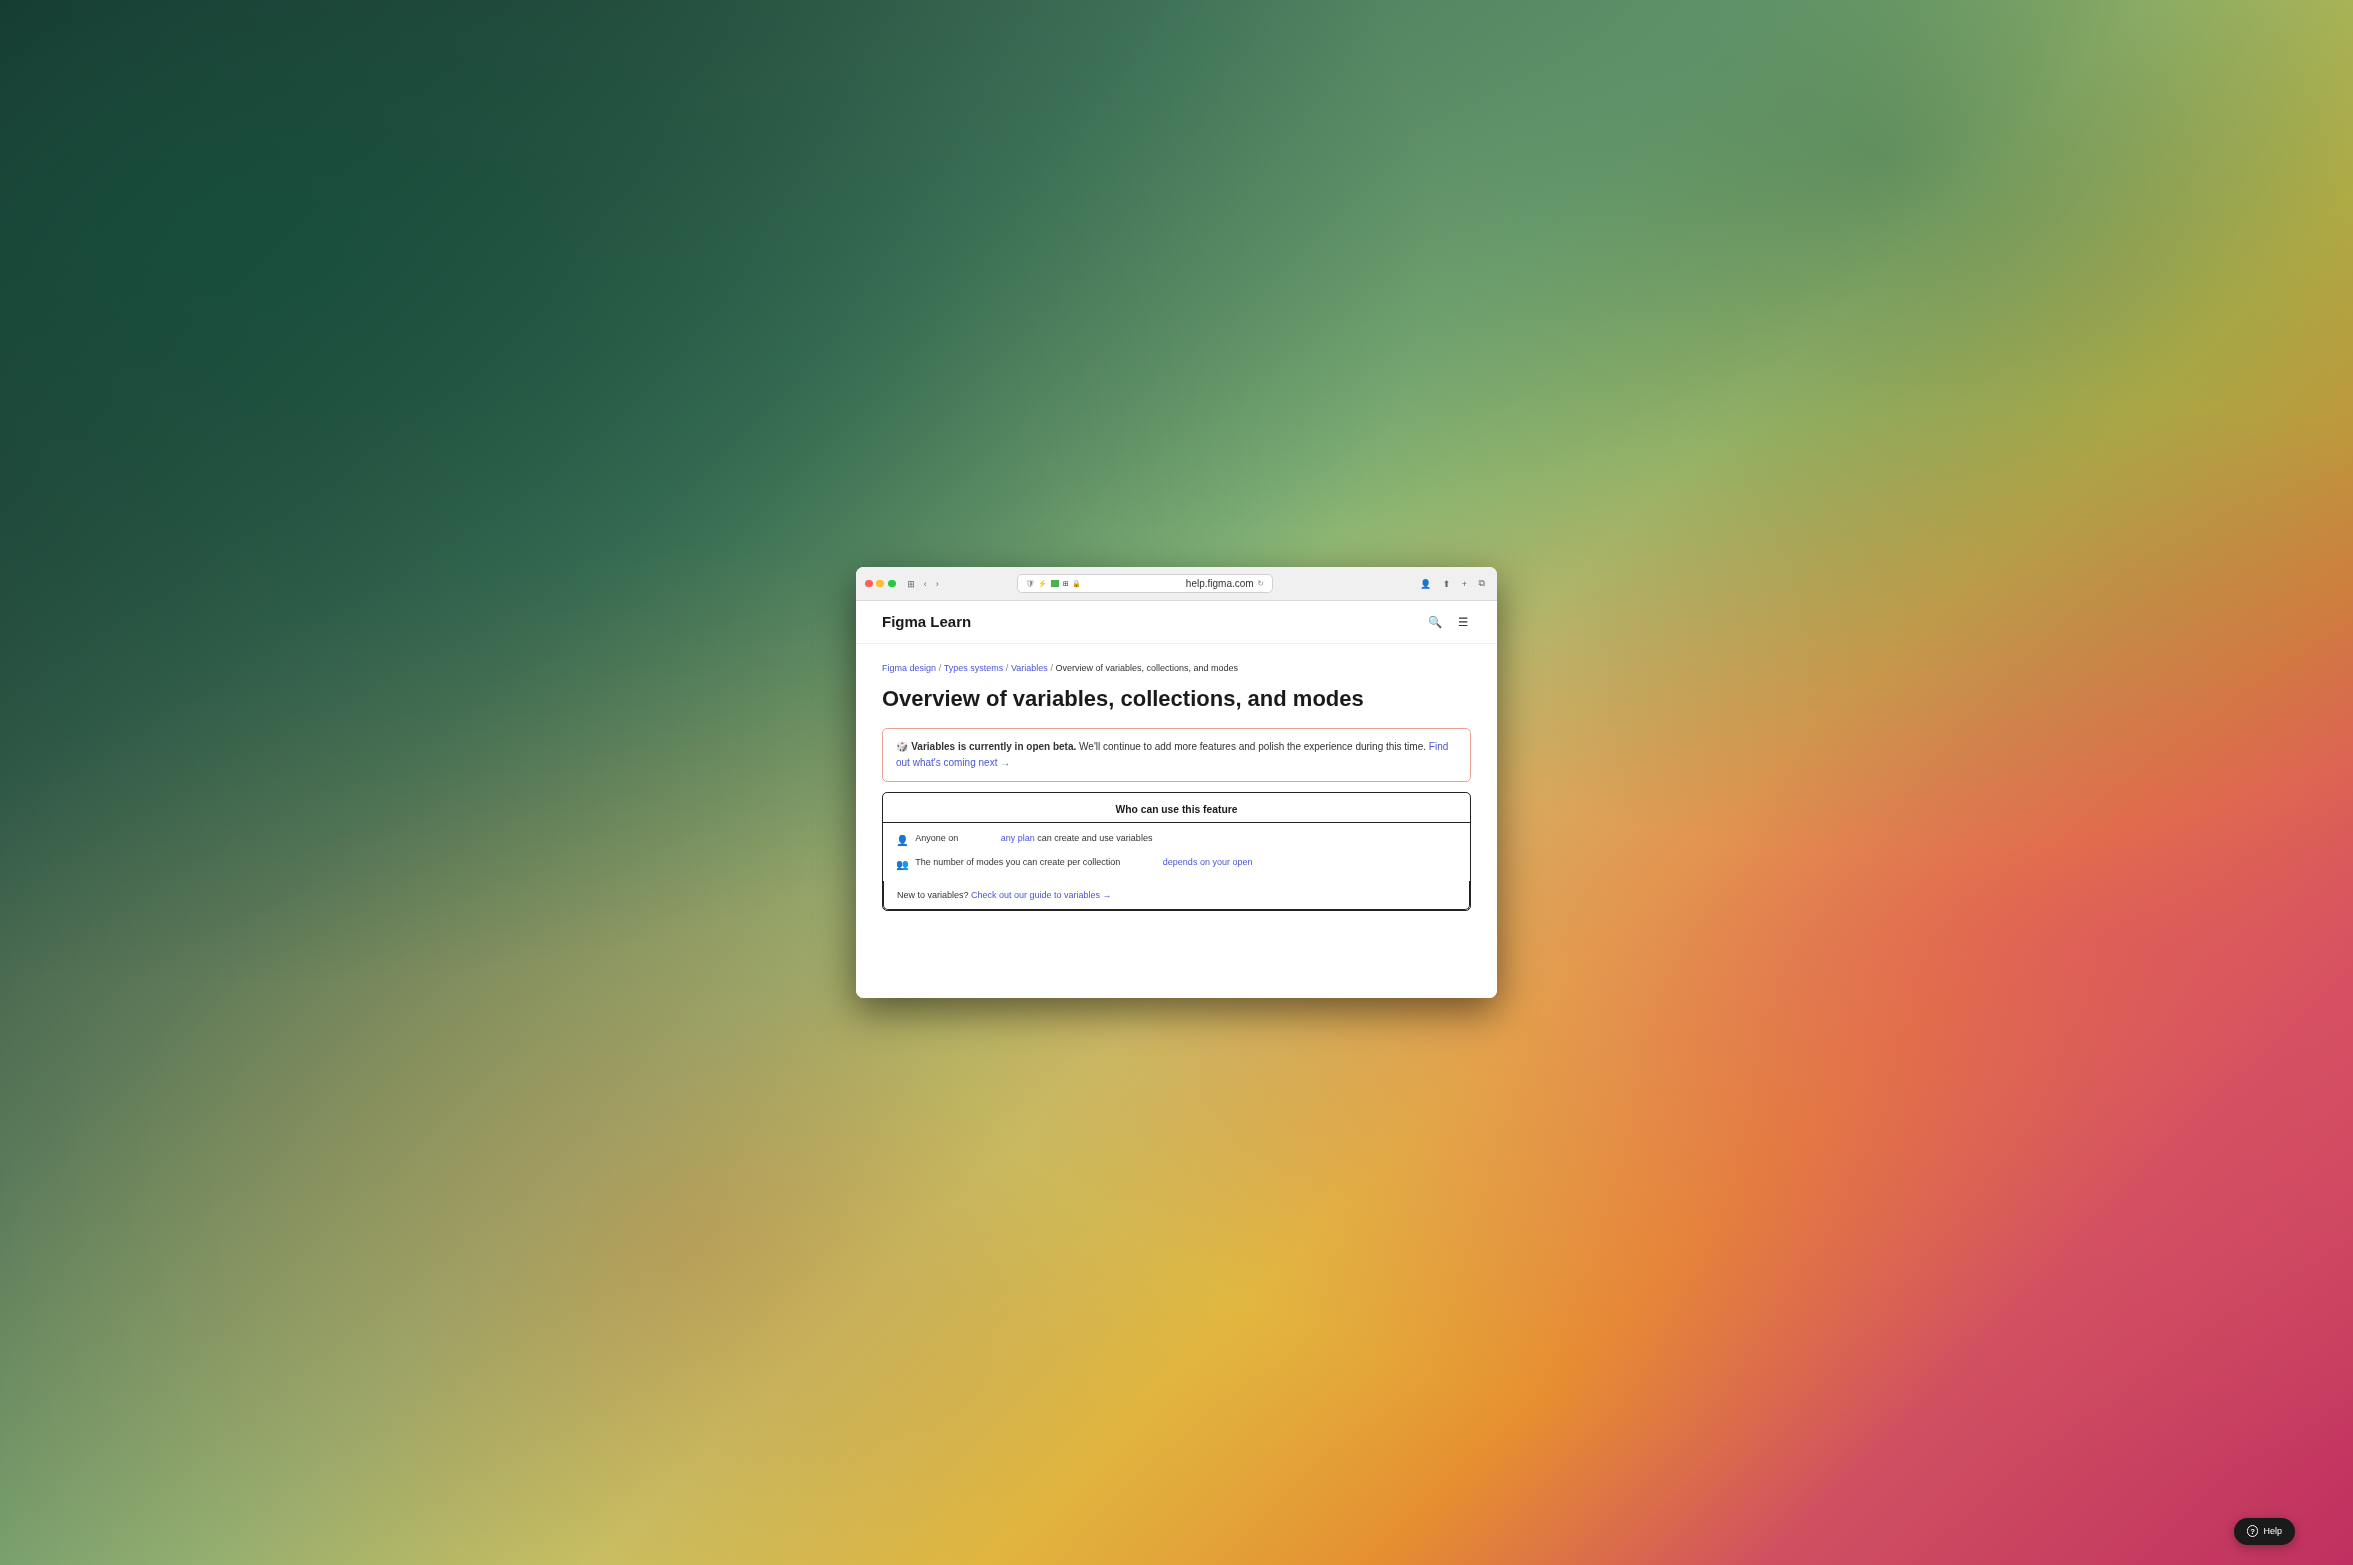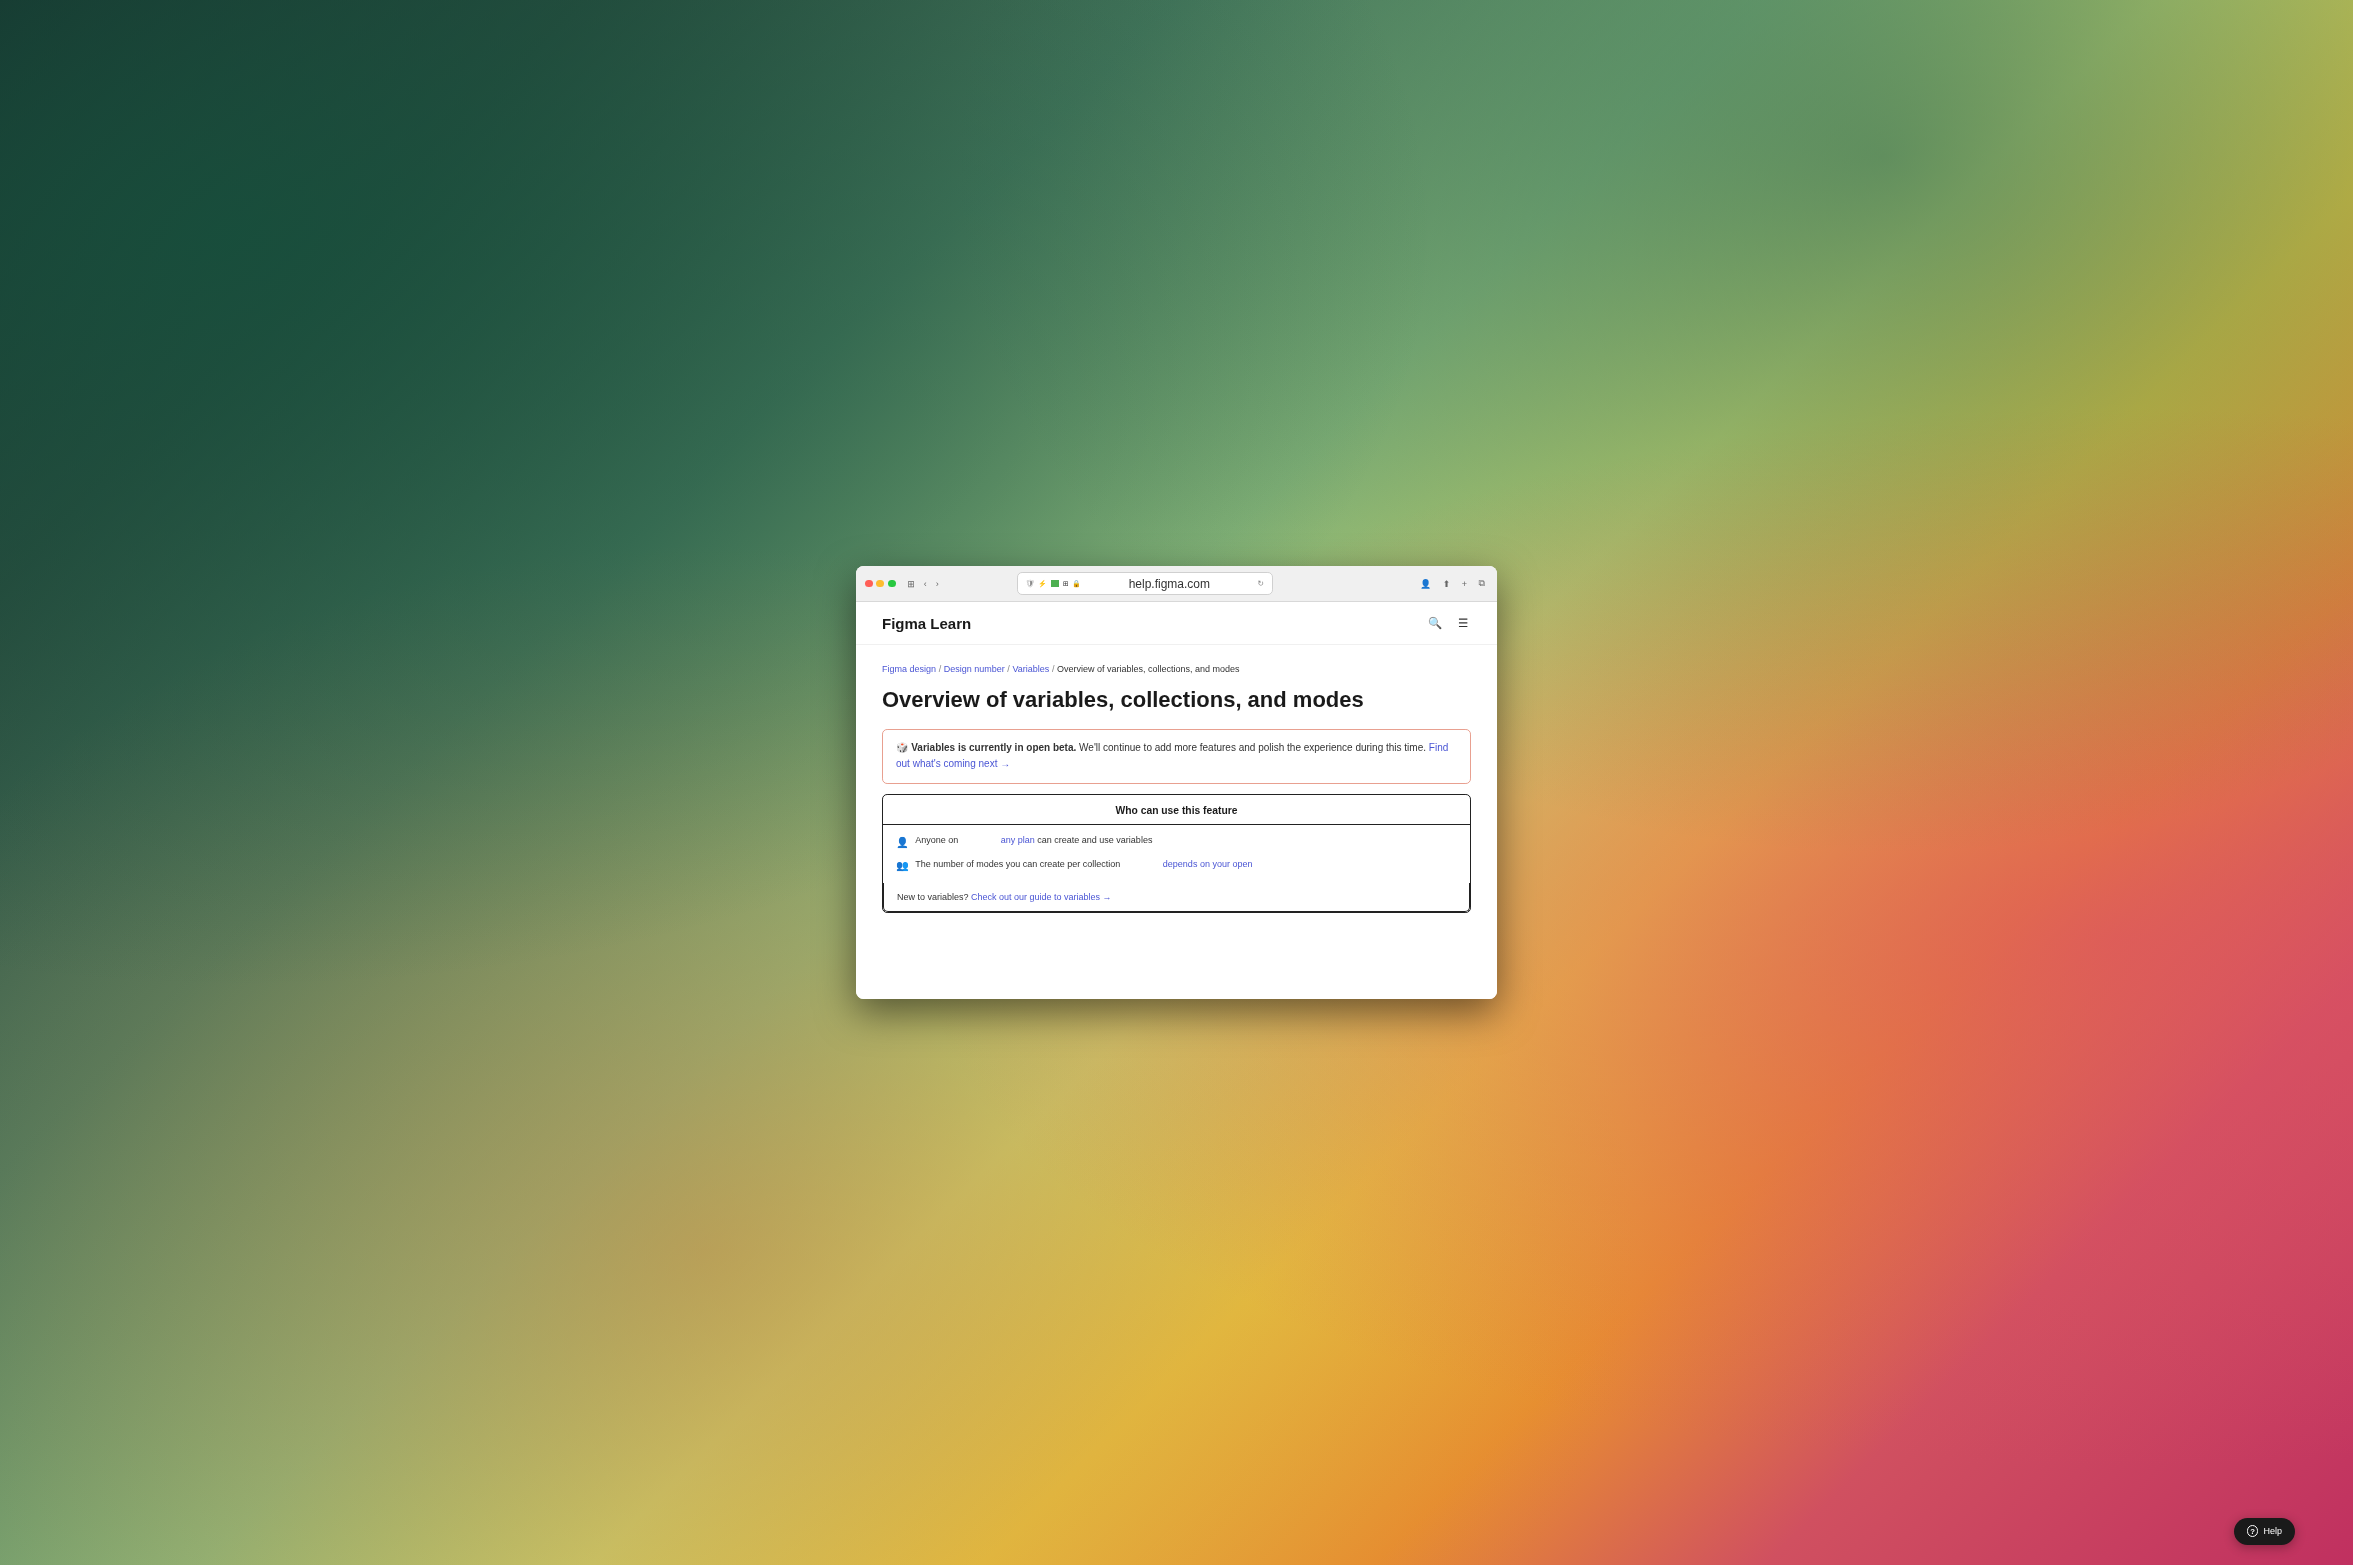--- a/index.html
+++ b/index.html
@@ -352,21 +352,21 @@
       <button class="browser-icon-btn">‹</button>
       <button class="browser-icon-btn">›</button>
     </div>
 
     <div class="address-bar">
       <span style="font-size:7.7px; color:#888;">🛡</span>
       <span style="font-size:7px;">⚡</span>
       <span style="font-size:7px; display:inline-block; width:7.7px; height:7.7px; background:#4CAF50; border-radius:50;"></span>
       <span style="font-size:7px;">⊞</span>
       <span style="font-size:7px; color:#666;">🔒</span>
-      <span style="font-size:12px; color:#333; flex:1; text-align:center;">help.figma.com</span>
+      <span style="font-size:10px; color:#333; flex:1; text-align:right;">help.figma.com</span>
       <span style="font-size:7.7px; color:#888;">↻</span>
     </div>
 
     <div class="address-bar-right">
       <button class="browser-action-btn">👤</button>
       <button class="browser-action-btn">⬆</button>
       <button class="browser-action-btn">+</button>
       <button class="browser-action-btn">⧉</button>
     </div>
   </div>
@@ -385,21 +385,21 @@
       </div>
     </div>
 
     <div class="main-layout">
 
       <div class="content-area">
 
         <nav class="breadcrumb">
           <a class="breadcrumb-link">Figma design</a>
           <span class="breadcrumb-sep">/</span>
-          <a class="breadcrumb-link">Design number</a>
+          <a class="breadcrumb-link">Types systems</a>
           <span class="breadcrumb-sep">/</span>
           <a class="breadcrumb-link">Variables</a>
           <span class="breadcrumb-sep">/</span>
           <span class="breadcrumb-current">Overview of variables, collections, and modes</span>
         </nav>
 
         <h1 class="page-title">Overview of variables, collections, and modes</h1>
 
         <div class="beta-notice">
           <p class="beta-notice-text">

